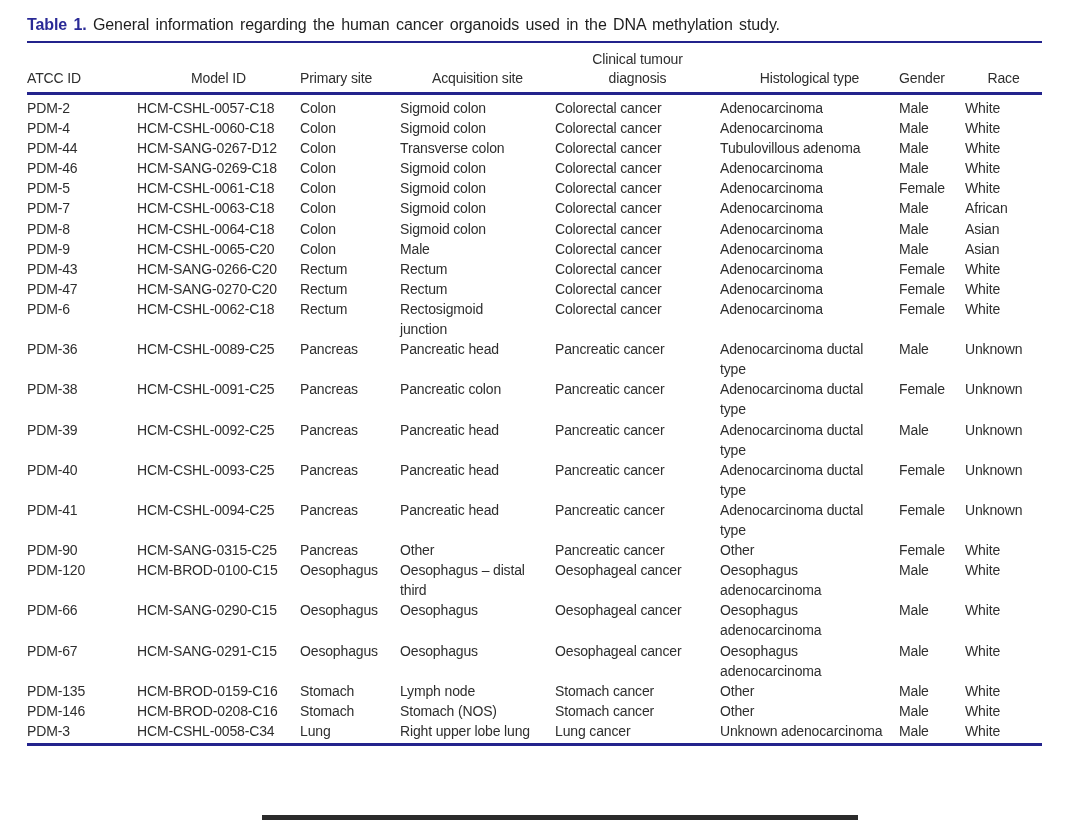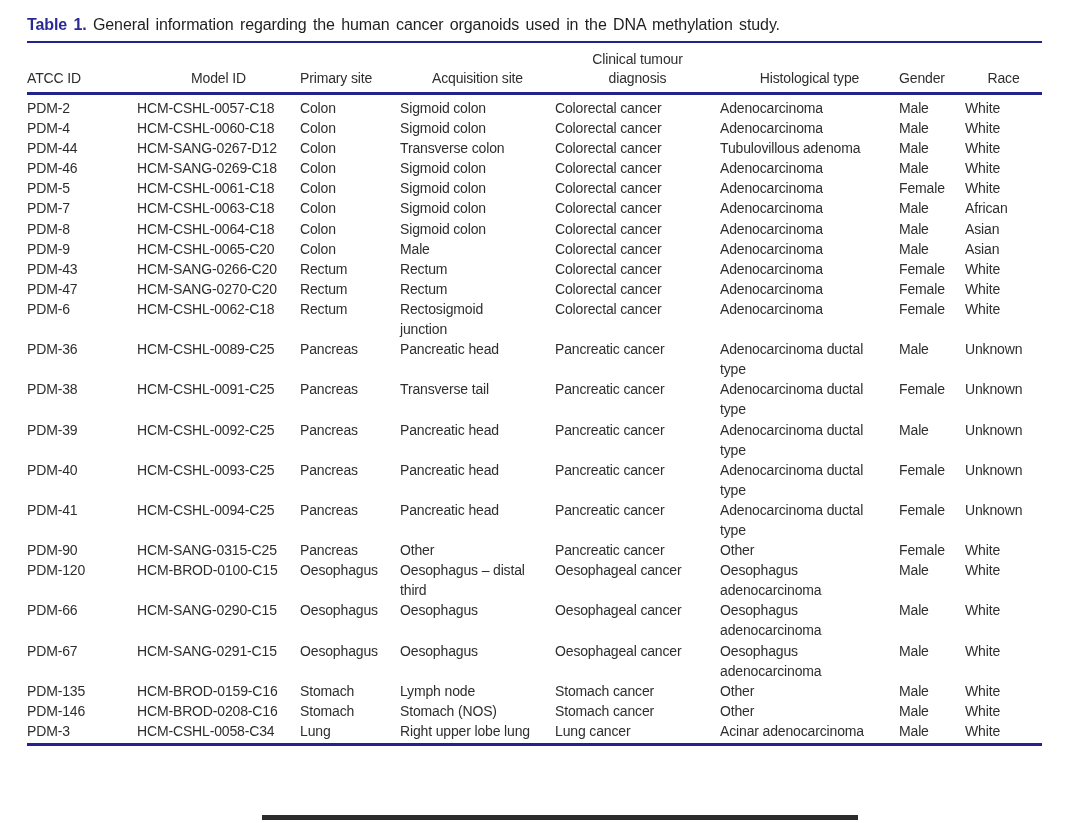--- a/index.html
+++ b/index.html
@@ -224,21 +224,21 @@
     <td>Pancreatic cancer</td>
     <td>Adenocarcinoma ductal
 type</td>
     <td>Male</td>
     <td>Unknown</td>
   </tr>
           <tr>
     <td>PDM-38</td>
     <td>HCM-CSHL-0091-C25</td>
     <td>Pancreas</td>
-    <td>Transverse tail</td>
+    <td>Pancreatic colon</td>
     <td>Pancreatic cancer</td>
     <td>Adenocarcinoma ductal
 type</td>
     <td>Female</td>
     <td>Unknown</td>
   </tr>
           <tr>
     <td>PDM-39</td>
     <td>HCM-CSHL-0092-C25</td>
     <td>Pancreas</td>
@@ -334,21 +334,21 @@
     <td>Other</td>
     <td>Male</td>
     <td>White</td>
   </tr>
           <tr>
     <td>PDM-3</td>
     <td>HCM-CSHL-0058-C34</td>
     <td>Lung</td>
     <td>Right upper lobe lung</td>
     <td>Lung cancer</td>
-    <td>Acinar adenocarcinoma</td>
+    <td>Unknown adenocarcinoma</td>
     <td>Male</td>
     <td>White</td>
   </tr>
         </tbody>
     </table>
   </div>
 
   <div class="cropped-figure-bar"></div>
 </div>
 

